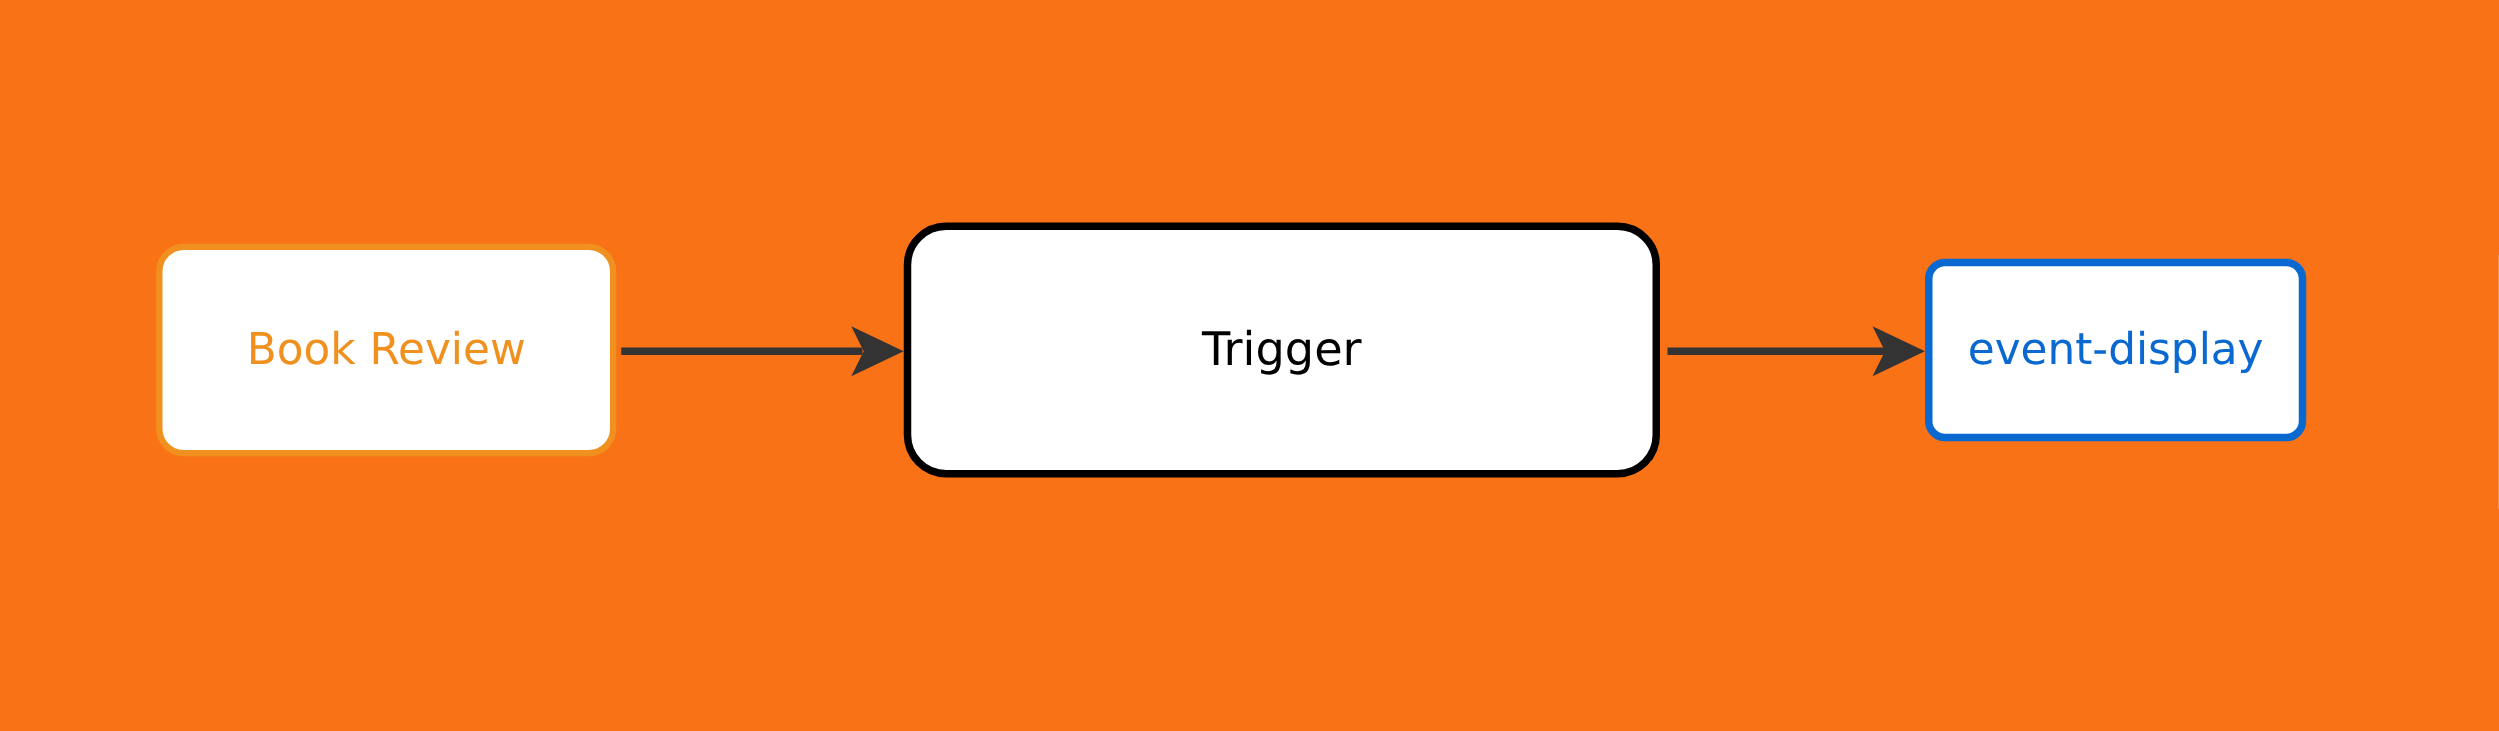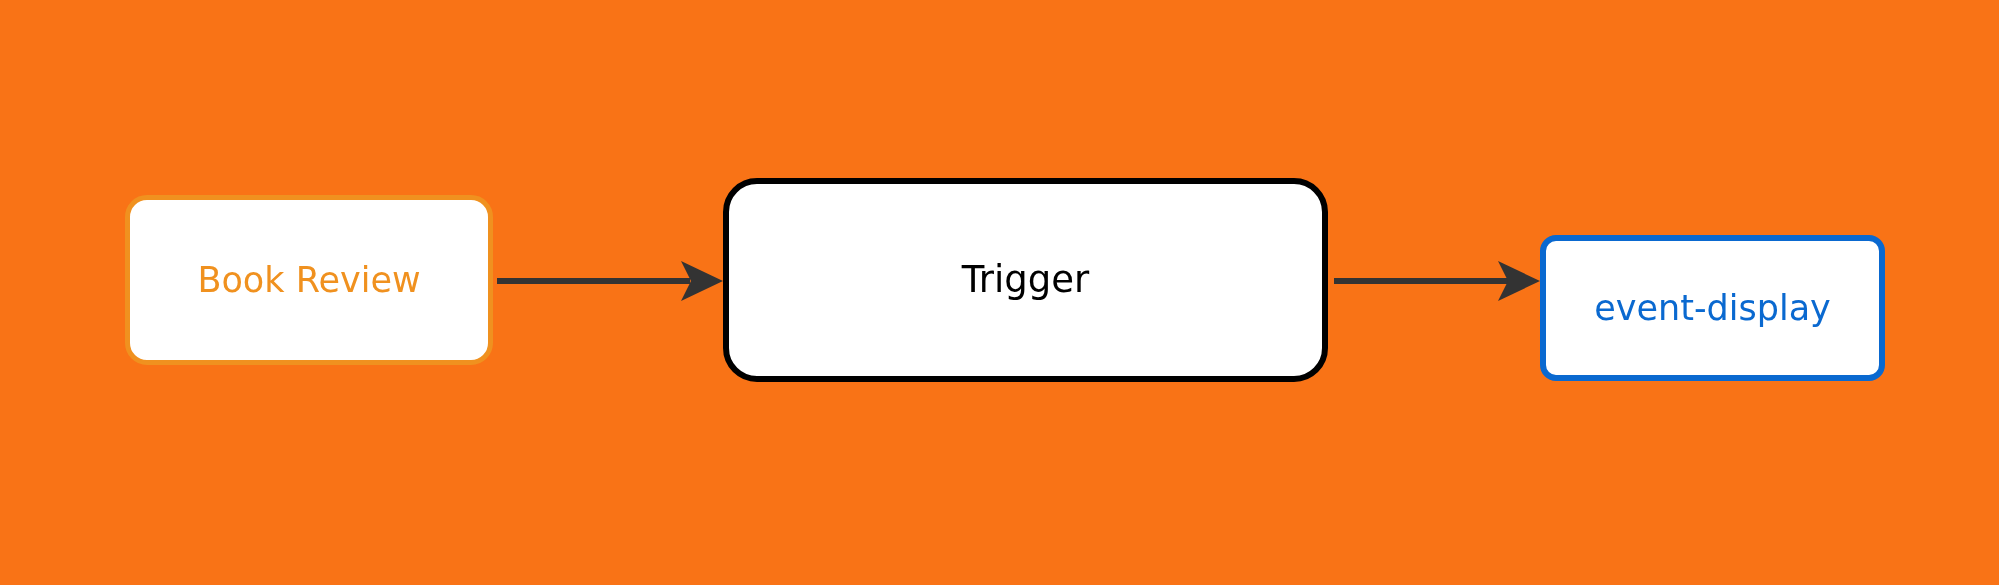--- a/index.html
+++ b/index.html
@@ -61,25 +61,24 @@
   }
   #node-trigger .node-label {
     color: #000000;
     font-size: 37px;
   }
 
   
   #node-sink {
     left: 1540px;
     top: 207px;
-    width: 345px;
+    width: 305px;
     height: 146px;
     border: 6px solid #0a69d0;
     border-radius: 16px;
-    margin-top: 28px;
   }
   #node-sink .node-label {
     color: #0a69d0;
     font-size: 35px;
   }
 
   
   .edge-svg {
     position: absolute;
     left: 0;

